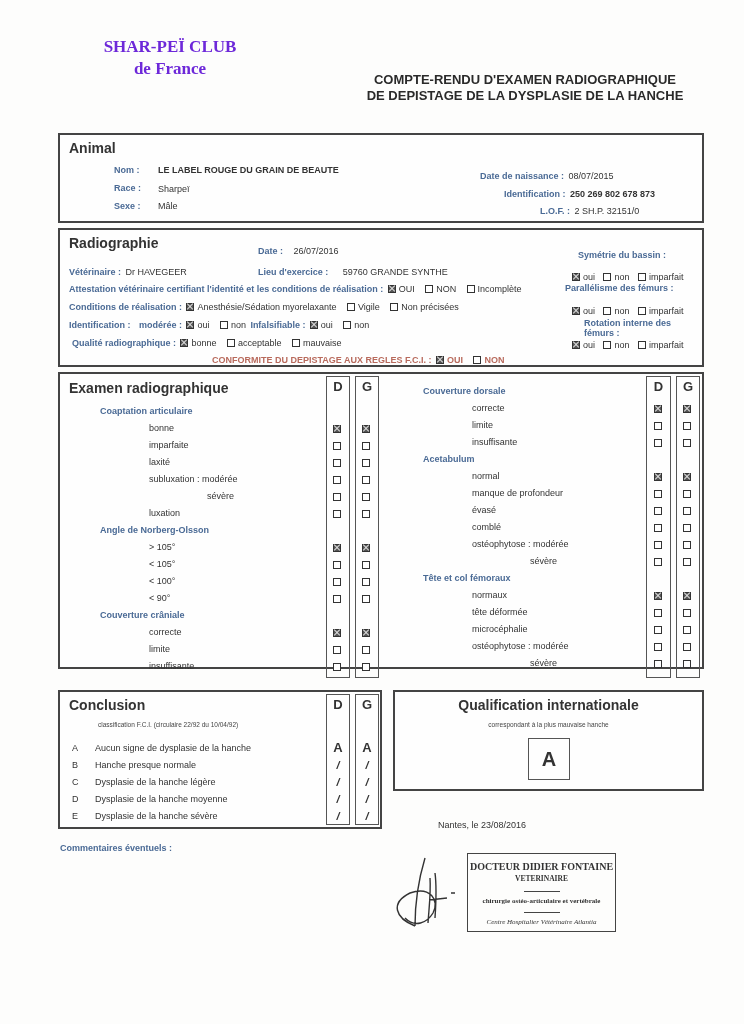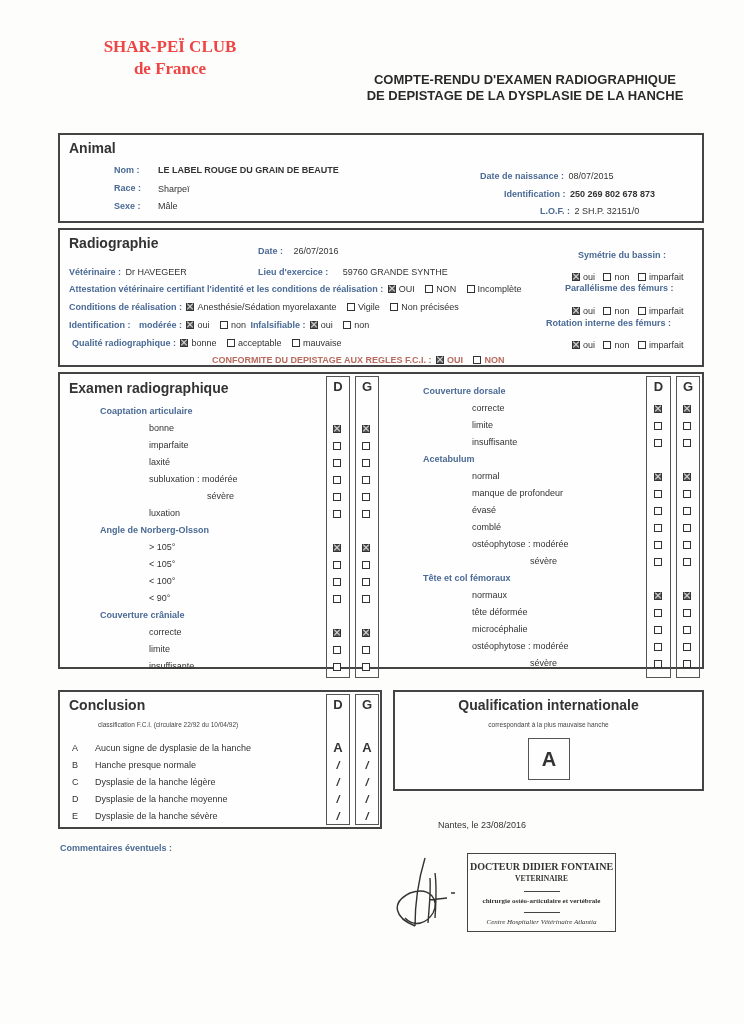--- a/index.html
+++ b/index.html
@@ -1,19 +1,19 @@
 <!DOCTYPE html>
 <html><head>
 <meta charset="utf-8">
 <style>
   html, body { margin:0; padding:0; }
   body { width:744px; height:1024px; background:#fdfdfc; position:relative; overflow:hidden;
          font-family:"Liberation Sans", sans-serif; color:#333; }
   .abs { position:absolute; }
-  .club { font-family:"Liberation Serif", serif; color:#ef4444; font-weight:bold; text-align:center; }
+  .club { font-family:"Liberation Serif", serif; color:#6d28d9; font-weight:bold; text-align:center; }
   .title { font-weight:bold; font-size:13px; color:#2a2a2a; text-align:center; line-height:16px; }
   .box { position:absolute; border:2px solid #444; box-sizing:border-box; background:#fefefe; }
   .h2 { font-weight:bold; font-size:14px; color:#333; }
   .lbl { color:#4a6a95; font-size:9px; font-weight:bold; }
   .val { color:#333; font-size:9px; }
   .t9 { font-size:9px; color:#333; }
   .cb { display:inline-block; width:8px; height:8px; border:1px solid #333; box-sizing:border-box; vertical-align:-1px; margin-right:3px; position:relative; background:#fff; }
   .cb.on { background:#555; }
   .cb.on::before, .cb.on::after { content:""; position:absolute; left:-1px; top:2px; width:8px; height:1px; background:#ddd; }
   .cb.on::before { transform:rotate(45deg); }
@@ -110,21 +110,21 @@
     <span class="cb on"></span><span class="t9">oui</span>
     <span class="cb" style="margin-left:4px;"></span><span class="t9">non</span>
     <span class="cb" style="margin-left:4px;"></span><span class="t9">imparfait</span>
   </div>
   <div class="abs lbl" style="left:505px;top:53px;">Parallélisme des fémurs :</div>
   <div class="abs" style="left:512px;top:70px;white-space:nowrap;">
     <span class="cb on"></span><span class="t9">oui</span>
     <span class="cb" style="margin-left:4px;"></span><span class="t9">non</span>
     <span class="cb" style="margin-left:4px;"></span><span class="t9">imparfait</span>
   </div>
-  <div class="abs lbl" style="left:486px;top:88px;">Rotation interne des fémurs :</div>
+  <div class="abs lbl" style="left:524px;top:88px;">Rotation interne des fémurs :</div>
   <div class="abs" style="left:512px;top:104px;white-space:nowrap;">
     <span class="cb on"></span><span class="t9">oui</span>
     <span class="cb" style="margin-left:4px;"></span><span class="t9">non</span>
     <span class="cb" style="margin-left:4px;"></span><span class="t9">imparfait</span>
   </div>
 </div>
 
 <div class="box" style="left:58px;top:372px;width:646px;height:297px;">
   <div class="abs h2" style="left:9px;top:6px;">Examen radiographique</div>
   <div class="col" style="left:266px;top:2px;width:24px;height:302px;">

